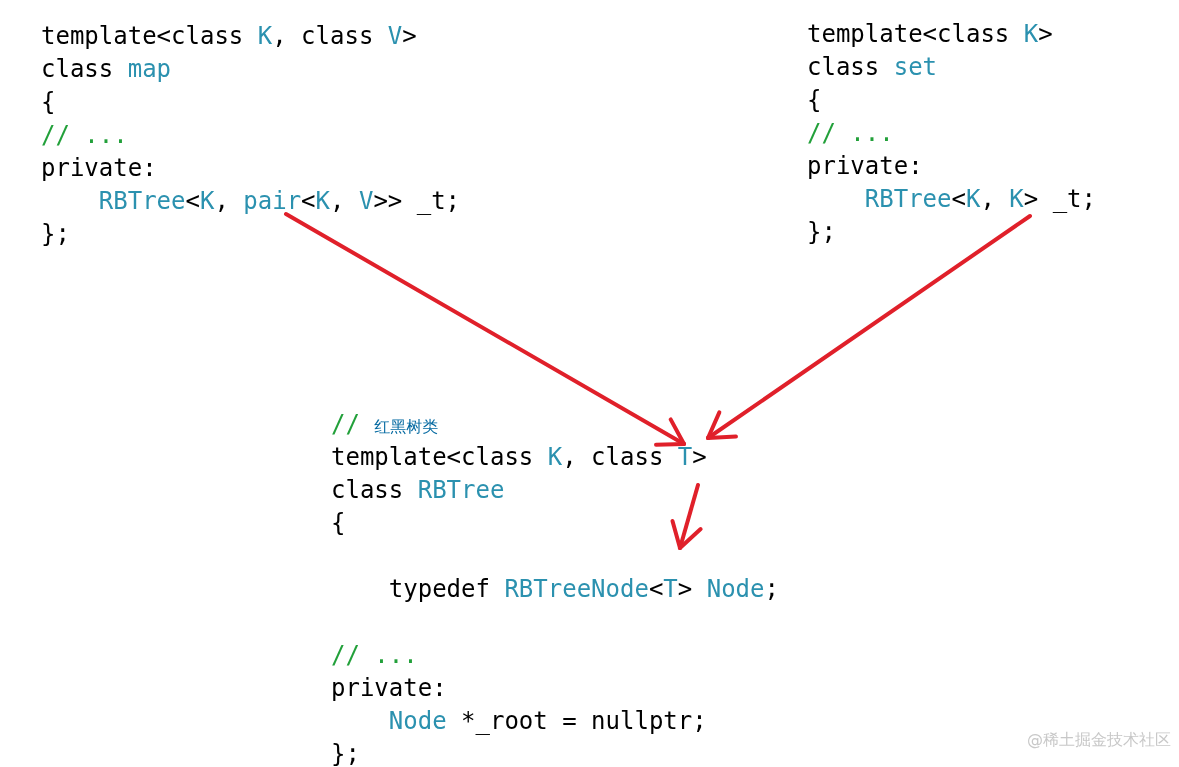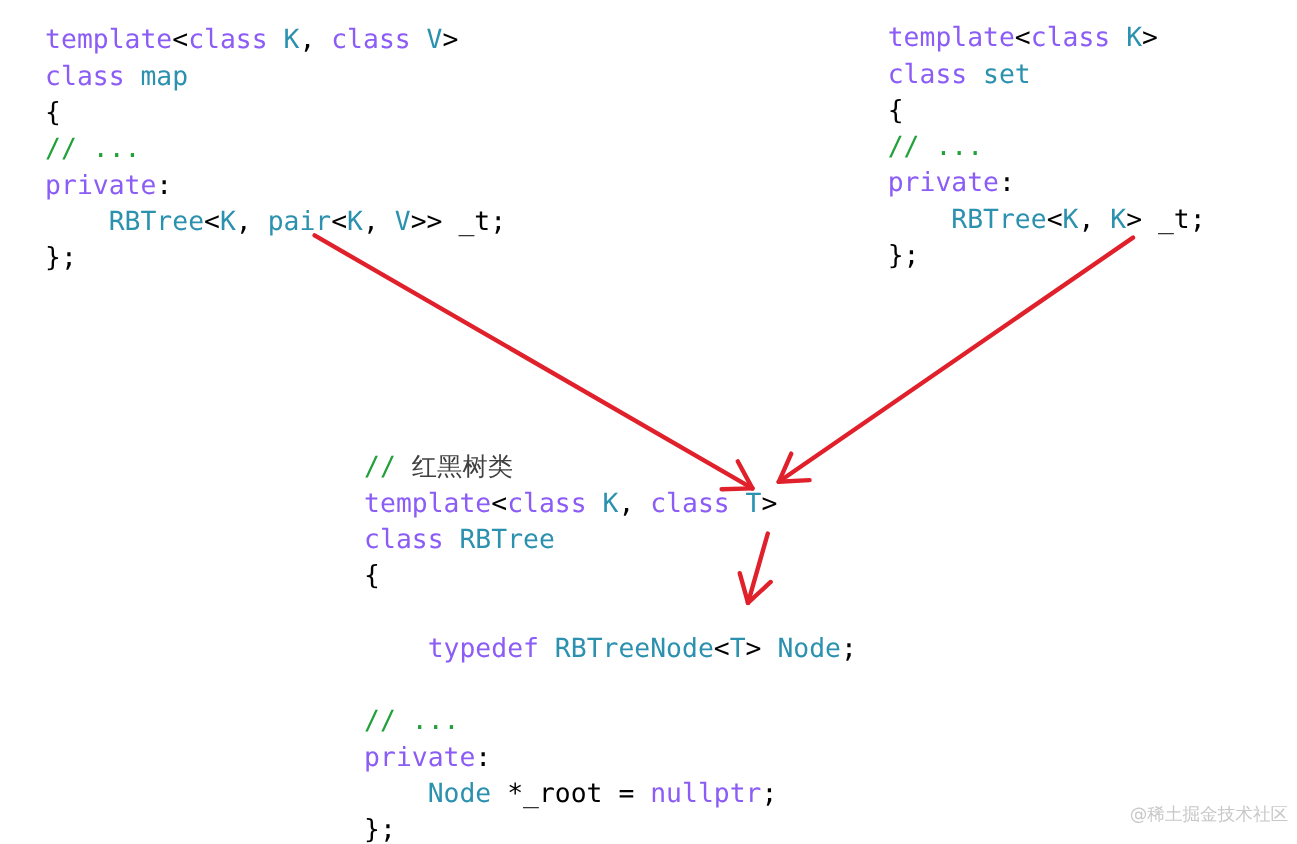--- a/index.html
+++ b/index.html
@@ -1,23 +1,23 @@
 <!DOCTYPE html>
 <html><head>
 <meta charset="utf-8">
 <style>
   html, body { margin:0; padding:0; background:#ffffff; }
   body { width:1179px; height:767px; position:relative; overflow:hidden; }
   .code { position:absolute; font-family:"DejaVu Sans Mono","Liberation Mono",monospace; font-size:24px; line-height:33px; white-space:pre; color:#000000; }
   .code .line { display:block; height:33px; }
-  .kw { color:#8b5cf6; }
+  .kw { color:#000000; }
   .ty { color:#2b91af; }
   .cm { color:#22a03a; }
   .pl { color:#000000; }
-  .cmzh { color:#404040; font-family:"DejaVu Sans",sans-serif; font-size:23px; }
+  .cmzh { color:#0369a1; font-family:"DejaVu Sans",sans-serif; font-size:16px; }
   svg.arrows { position:absolute; left:0; top:0; }
   .watermark { position:absolute; right:8px; bottom:16px; font-family:"DejaVu Sans",sans-serif; font-size:16px; color:#c8c8c8; }
 </style>
 </head>
 <body>
 
 <div class="code" style="left:41px; top:20px;"><span class="line"><span class="kw">template</span><span class="pl">&lt;</span><span class="kw">class</span><span class="pl"> </span><span class="ty">K</span><span class="pl">, </span><span class="kw">class</span><span class="pl"> </span><span class="ty">V</span><span class="pl">&gt;</span></span><span class="line"><span class="kw">class</span><span class="pl"> </span><span class="ty">map</span></span><span class="line"><span class="pl">{</span></span><span class="line"><span class="cm">// ...</span></span><span class="line"><span class="kw">private</span><span class="pl">:</span></span><span class="line"><span class="pl">    </span><span class="ty">RBTree</span><span class="pl">&lt;</span><span class="ty">K</span><span class="pl">, </span><span class="ty">pair</span><span class="pl">&lt;</span><span class="ty">K</span><span class="pl">, </span><span class="ty">V</span><span class="pl">&gt;&gt; _t;</span></span><span class="line"><span class="pl">};</span></span></div>
 <div class="code" style="left:807px; top:18px;"><span class="line"><span class="kw">template</span><span class="pl">&lt;</span><span class="kw">class</span><span class="pl"> </span><span class="ty">K</span><span class="pl">&gt;</span></span><span class="line"><span class="kw">class</span><span class="pl"> </span><span class="ty">set</span></span><span class="line"><span class="pl">{</span></span><span class="line"><span class="cm">// ...</span></span><span class="line"><span class="kw">private</span><span class="pl">:</span></span><span class="line"><span class="pl">    </span><span class="ty">RBTree</span><span class="pl">&lt;</span><span class="ty">K</span><span class="pl">, </span><span class="ty">K</span><span class="pl">&gt; _t;</span></span><span class="line"><span class="pl">};</span></span></div>
 <div class="code" style="left:331px; top:408px;"><span class="line"><span class="cm">// </span><span class="cmzh">红黑树类</span></span><span class="line"><span class="kw">template</span><span class="pl">&lt;</span><span class="kw">class</span><span class="pl"> </span><span class="ty">K</span><span class="pl">, </span><span class="kw">class</span><span class="pl"> </span><span class="ty">T</span><span class="pl">&gt;</span></span><span class="line"><span class="kw">class</span><span class="pl"> </span><span class="ty">RBTree</span></span><span class="line"><span class="pl">{</span></span><span class="line"><span class="pl"></span></span><span class="line"><span class="pl">    </span><span class="kw">typedef</span><span class="pl"> </span><span class="ty">RBTreeNode</span><span class="pl">&lt;</span><span class="ty">T</span><span class="pl">&gt; </span><span class="ty">Node</span><span class="pl">;</span></span><span class="line"><span class="pl"></span></span><span class="line"><span class="cm">// ...</span></span><span class="line"><span class="kw">private</span><span class="pl">:</span></span><span class="line"><span class="pl">    </span><span class="ty">Node</span><span class="pl"> *_root = </span><span class="kw">nullptr</span><span class="pl">;</span></span><span class="line"><span class="pl">};</span></span></div>
 

